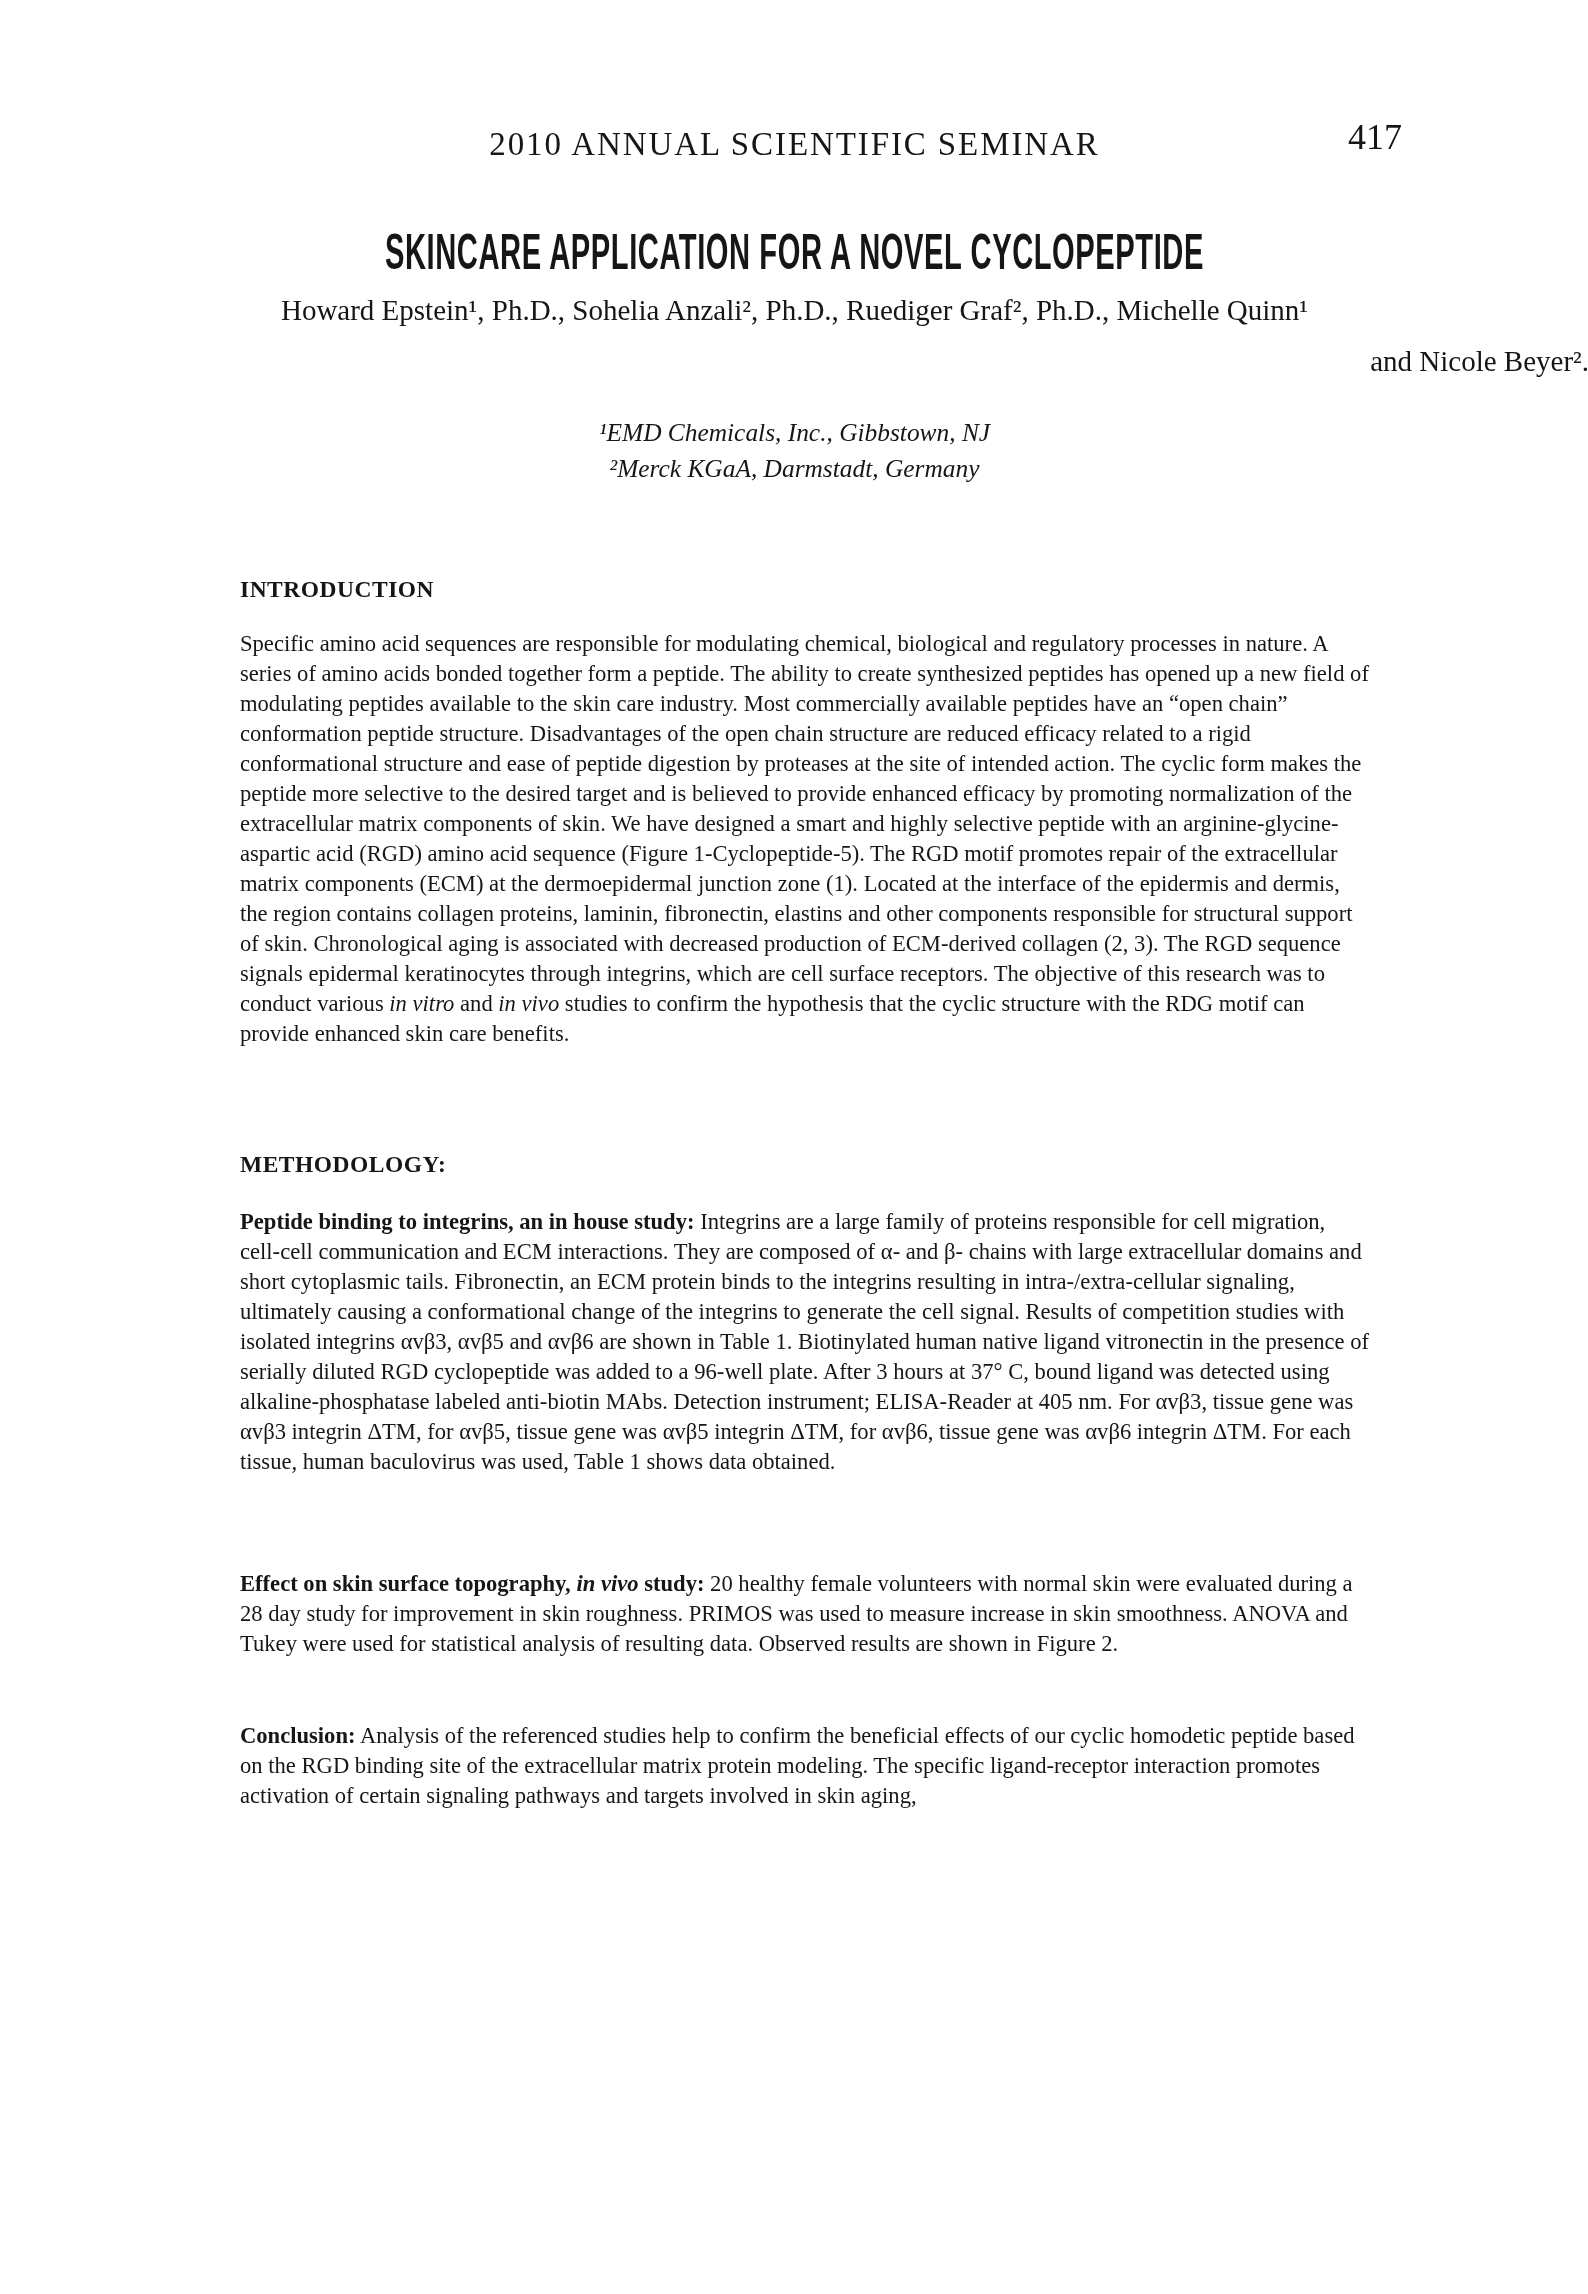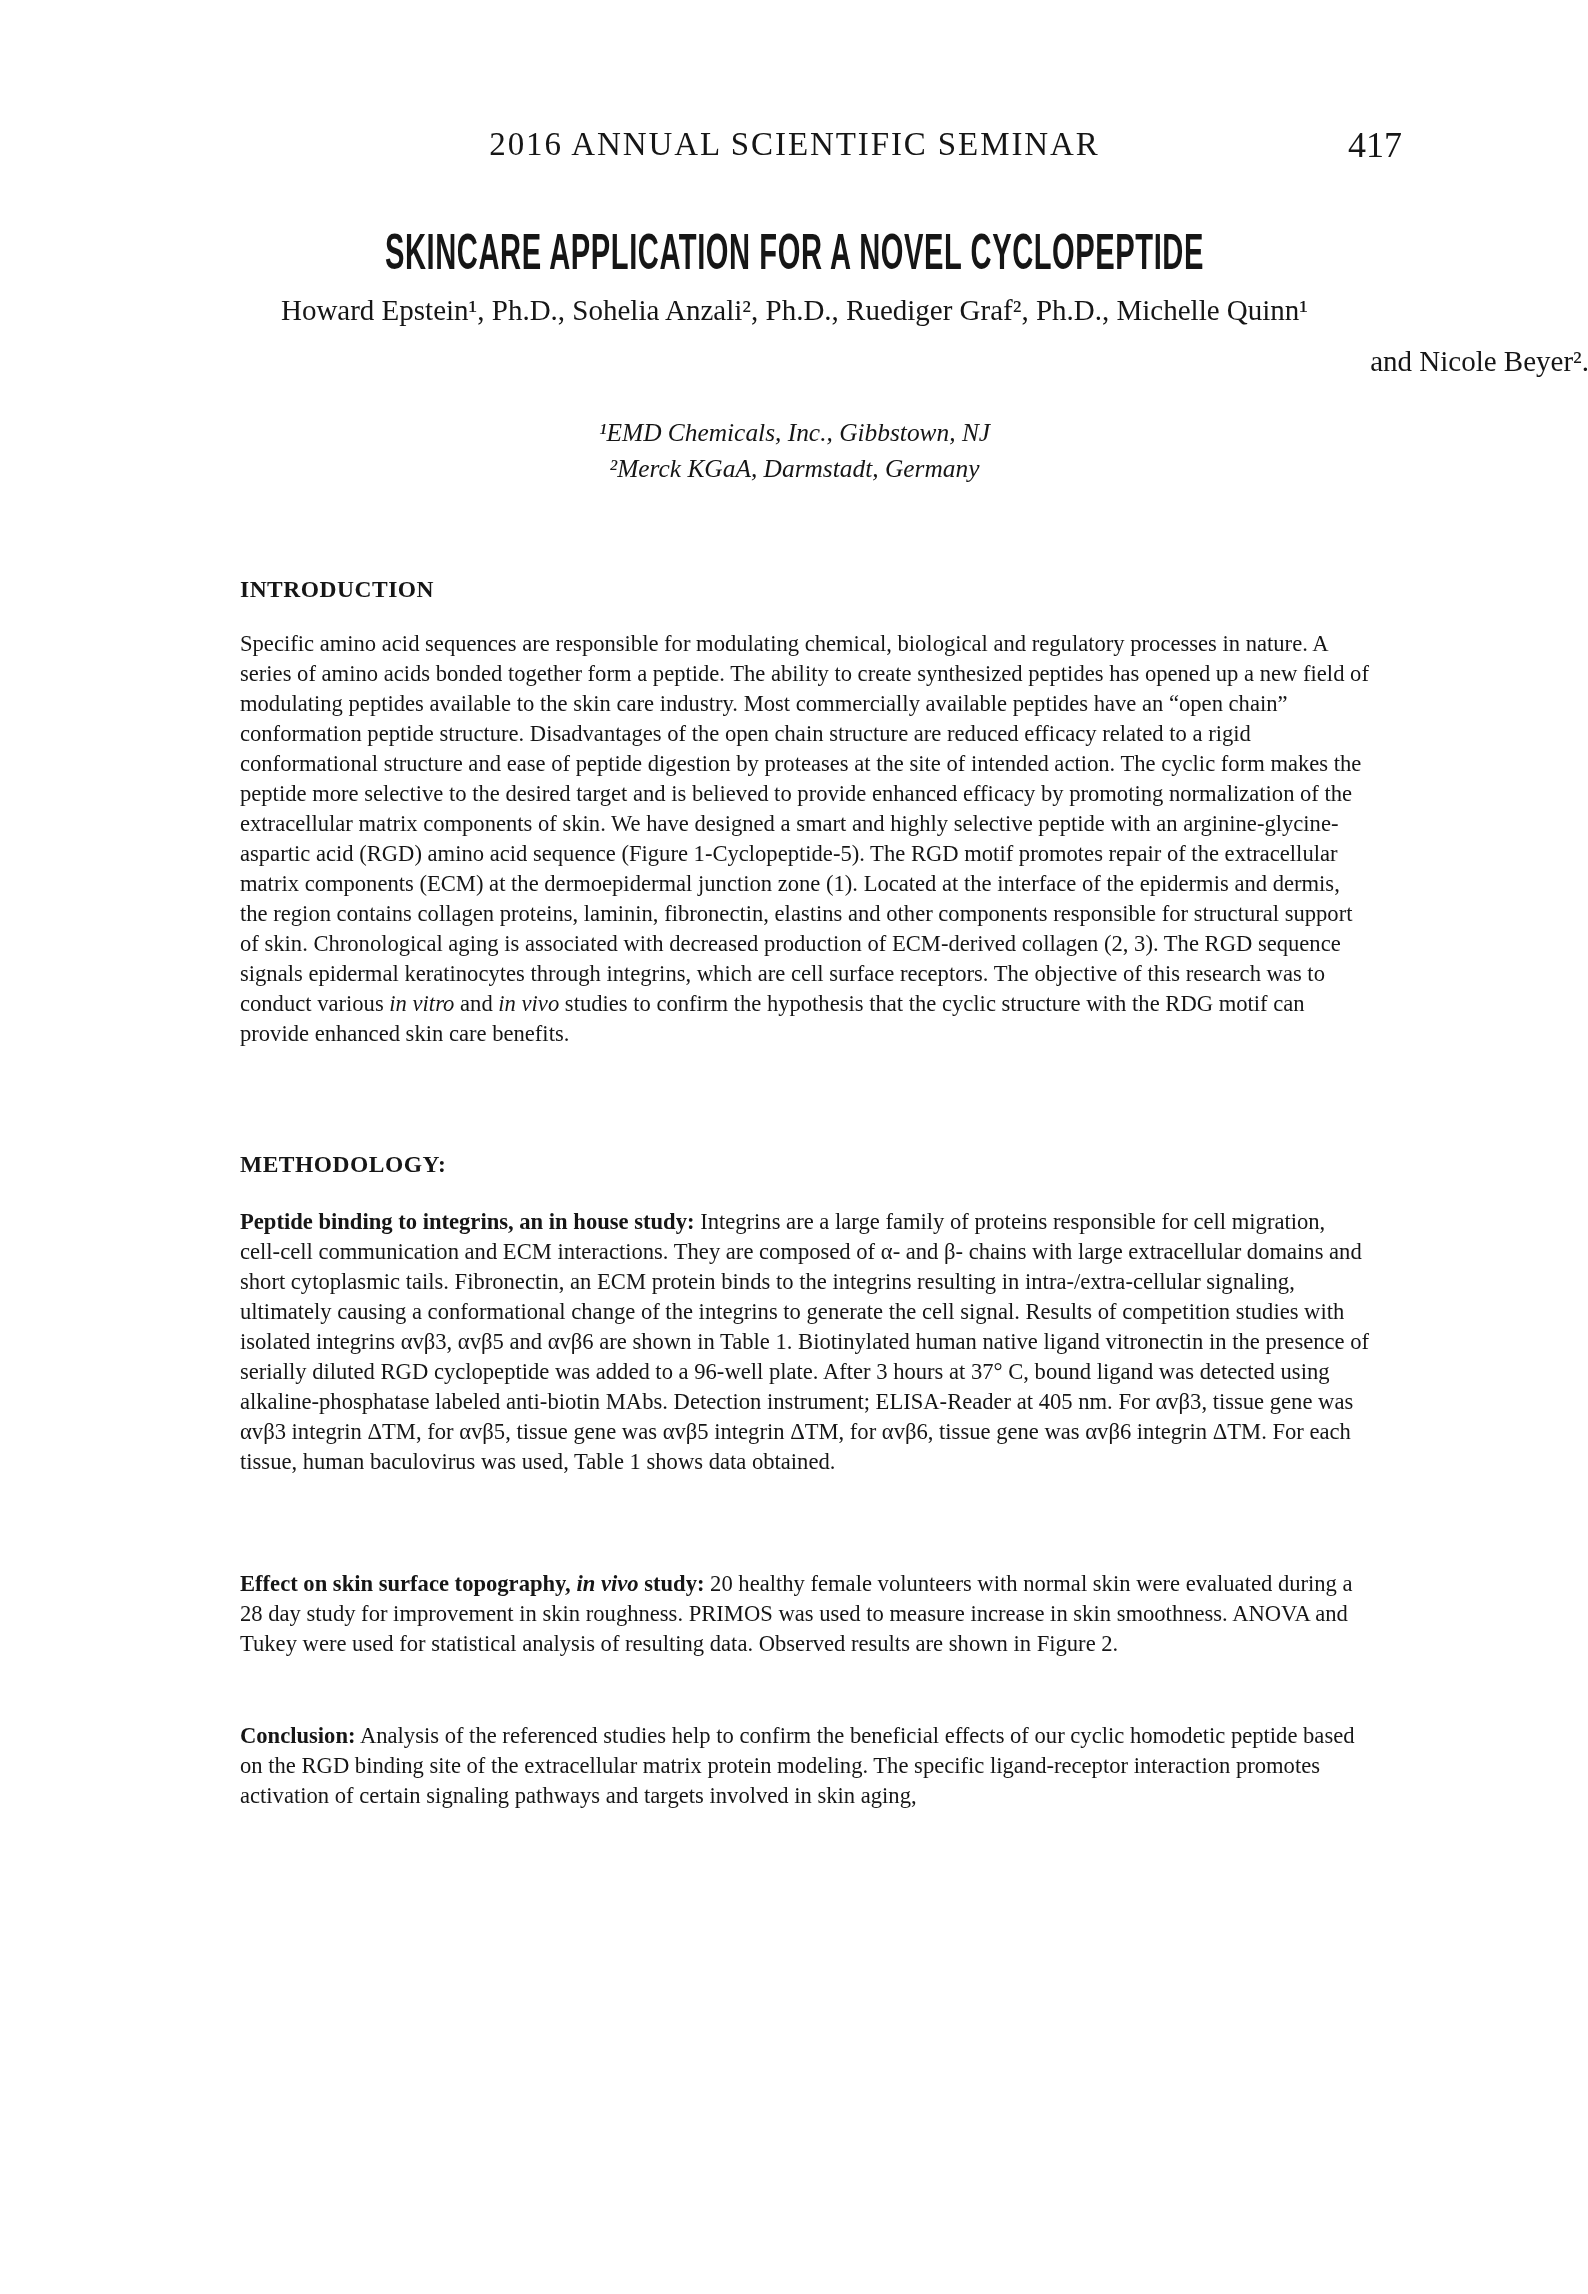--- a/index.html
+++ b/index.html
@@ -16,21 +16,21 @@
   .rh-title {
     position: absolute;
     top: 126px; left: 0; width: 100%;
     text-align: center;
     font-size: 33px;
     letter-spacing: 1.9px;
     white-space: nowrap;
   }
   .rh-page {
     position: absolute;
-    top: 124px; left: 1348px;
+    top: 116px; left: 1348px;
     font-size: 36px;
   }
   .article-title {
     position: absolute;
     top: 226px; left: 0; width: 100%;
     text-align: center;
   }
   .article-title .condensed {
     display: inline-block;
     font-family: "Liberation Sans", sans-serif;
@@ -90,21 +90,21 @@
   .par-conclusion   { top: 1721px; }
   .b  { font-weight: 700; }
   .i  { font-style: italic; }
   .bi { font-weight: 700; font-style: italic; }
 </style>
 </head>
 <body>
 
 <div class="page">
 
-  <div class="rh-title">2016 ANNUAL SCIENTIFIC SEMINAR</div>
+  <div class="rh-title">2010 ANNUAL SCIENTIFIC SEMINAR</div>
 
   <div class="rh-page">417</div>
 
   <h1 class="article-title">
     <span class="condensed">SKINCARE APPLICATION FOR A NOVEL CYCLOPEPTIDE</span>
   </h1>
 
   <div class="authors-line1">Howard Epstein¹, Ph.D., Sohelia Anzali², Ph.D., Ruediger Graf², Ph.D., Michelle Quinn¹</div>
 
   <div class="authors-line2">and Nicole Beyer².</div>

